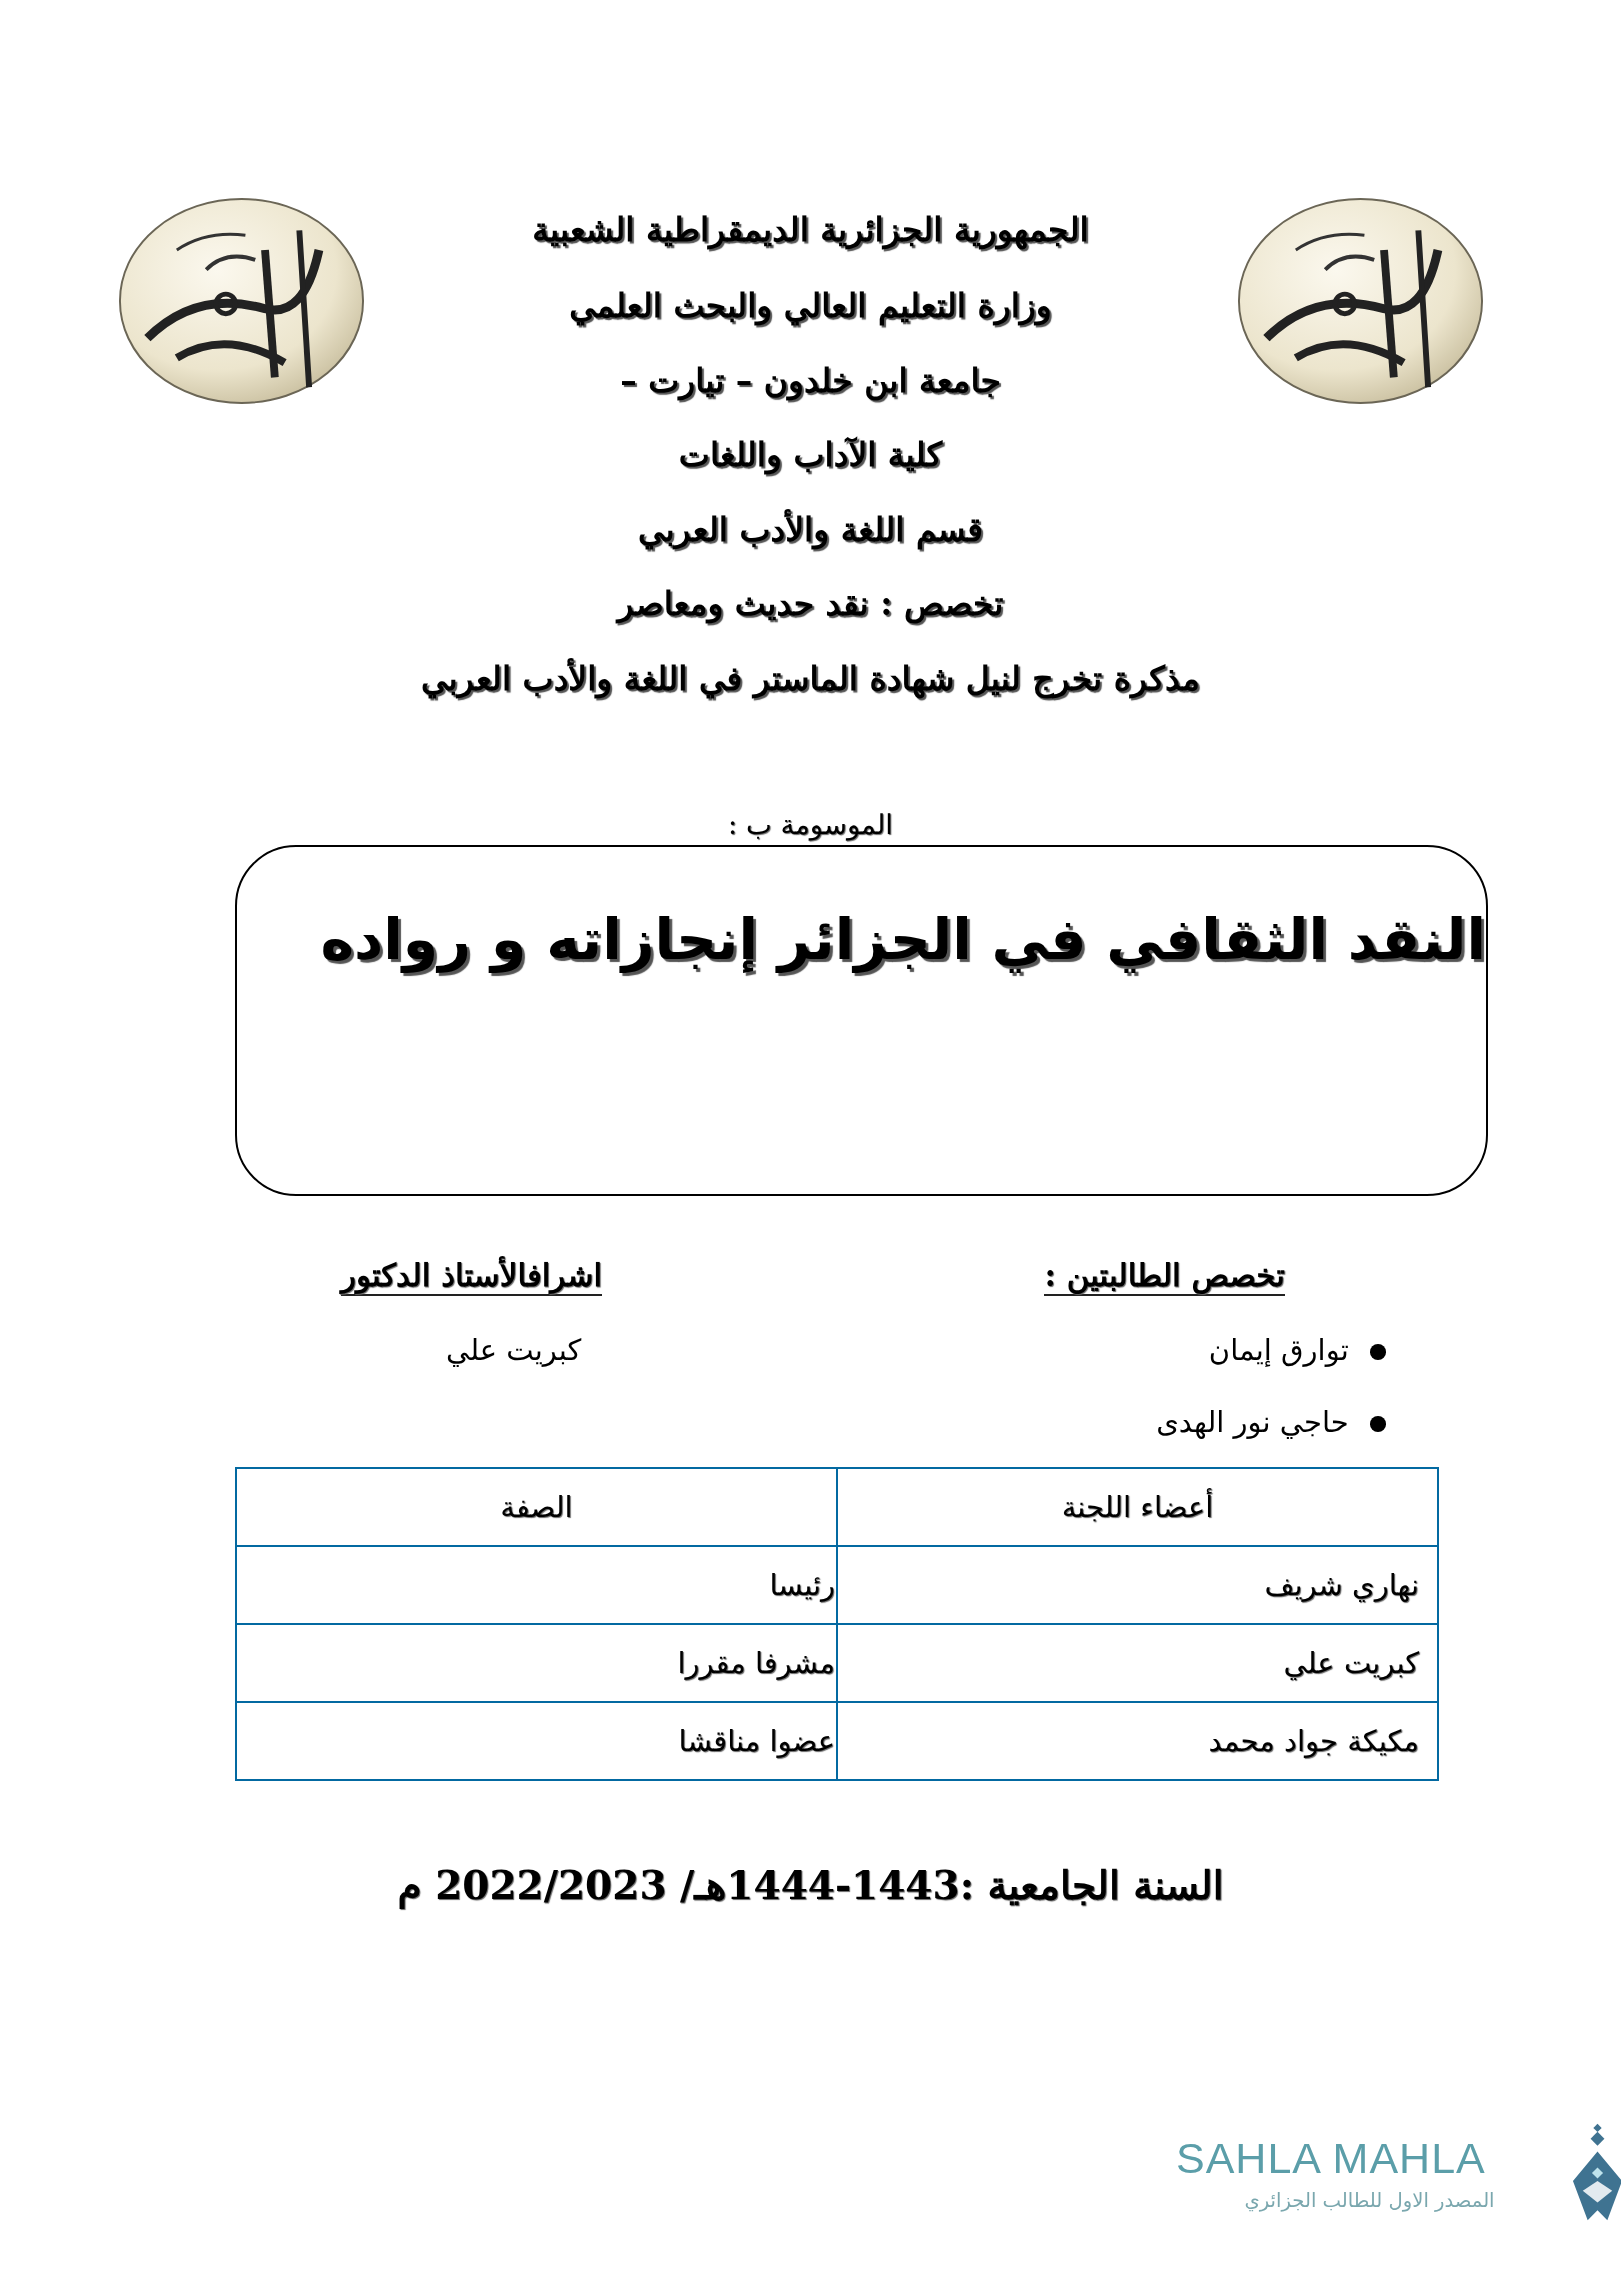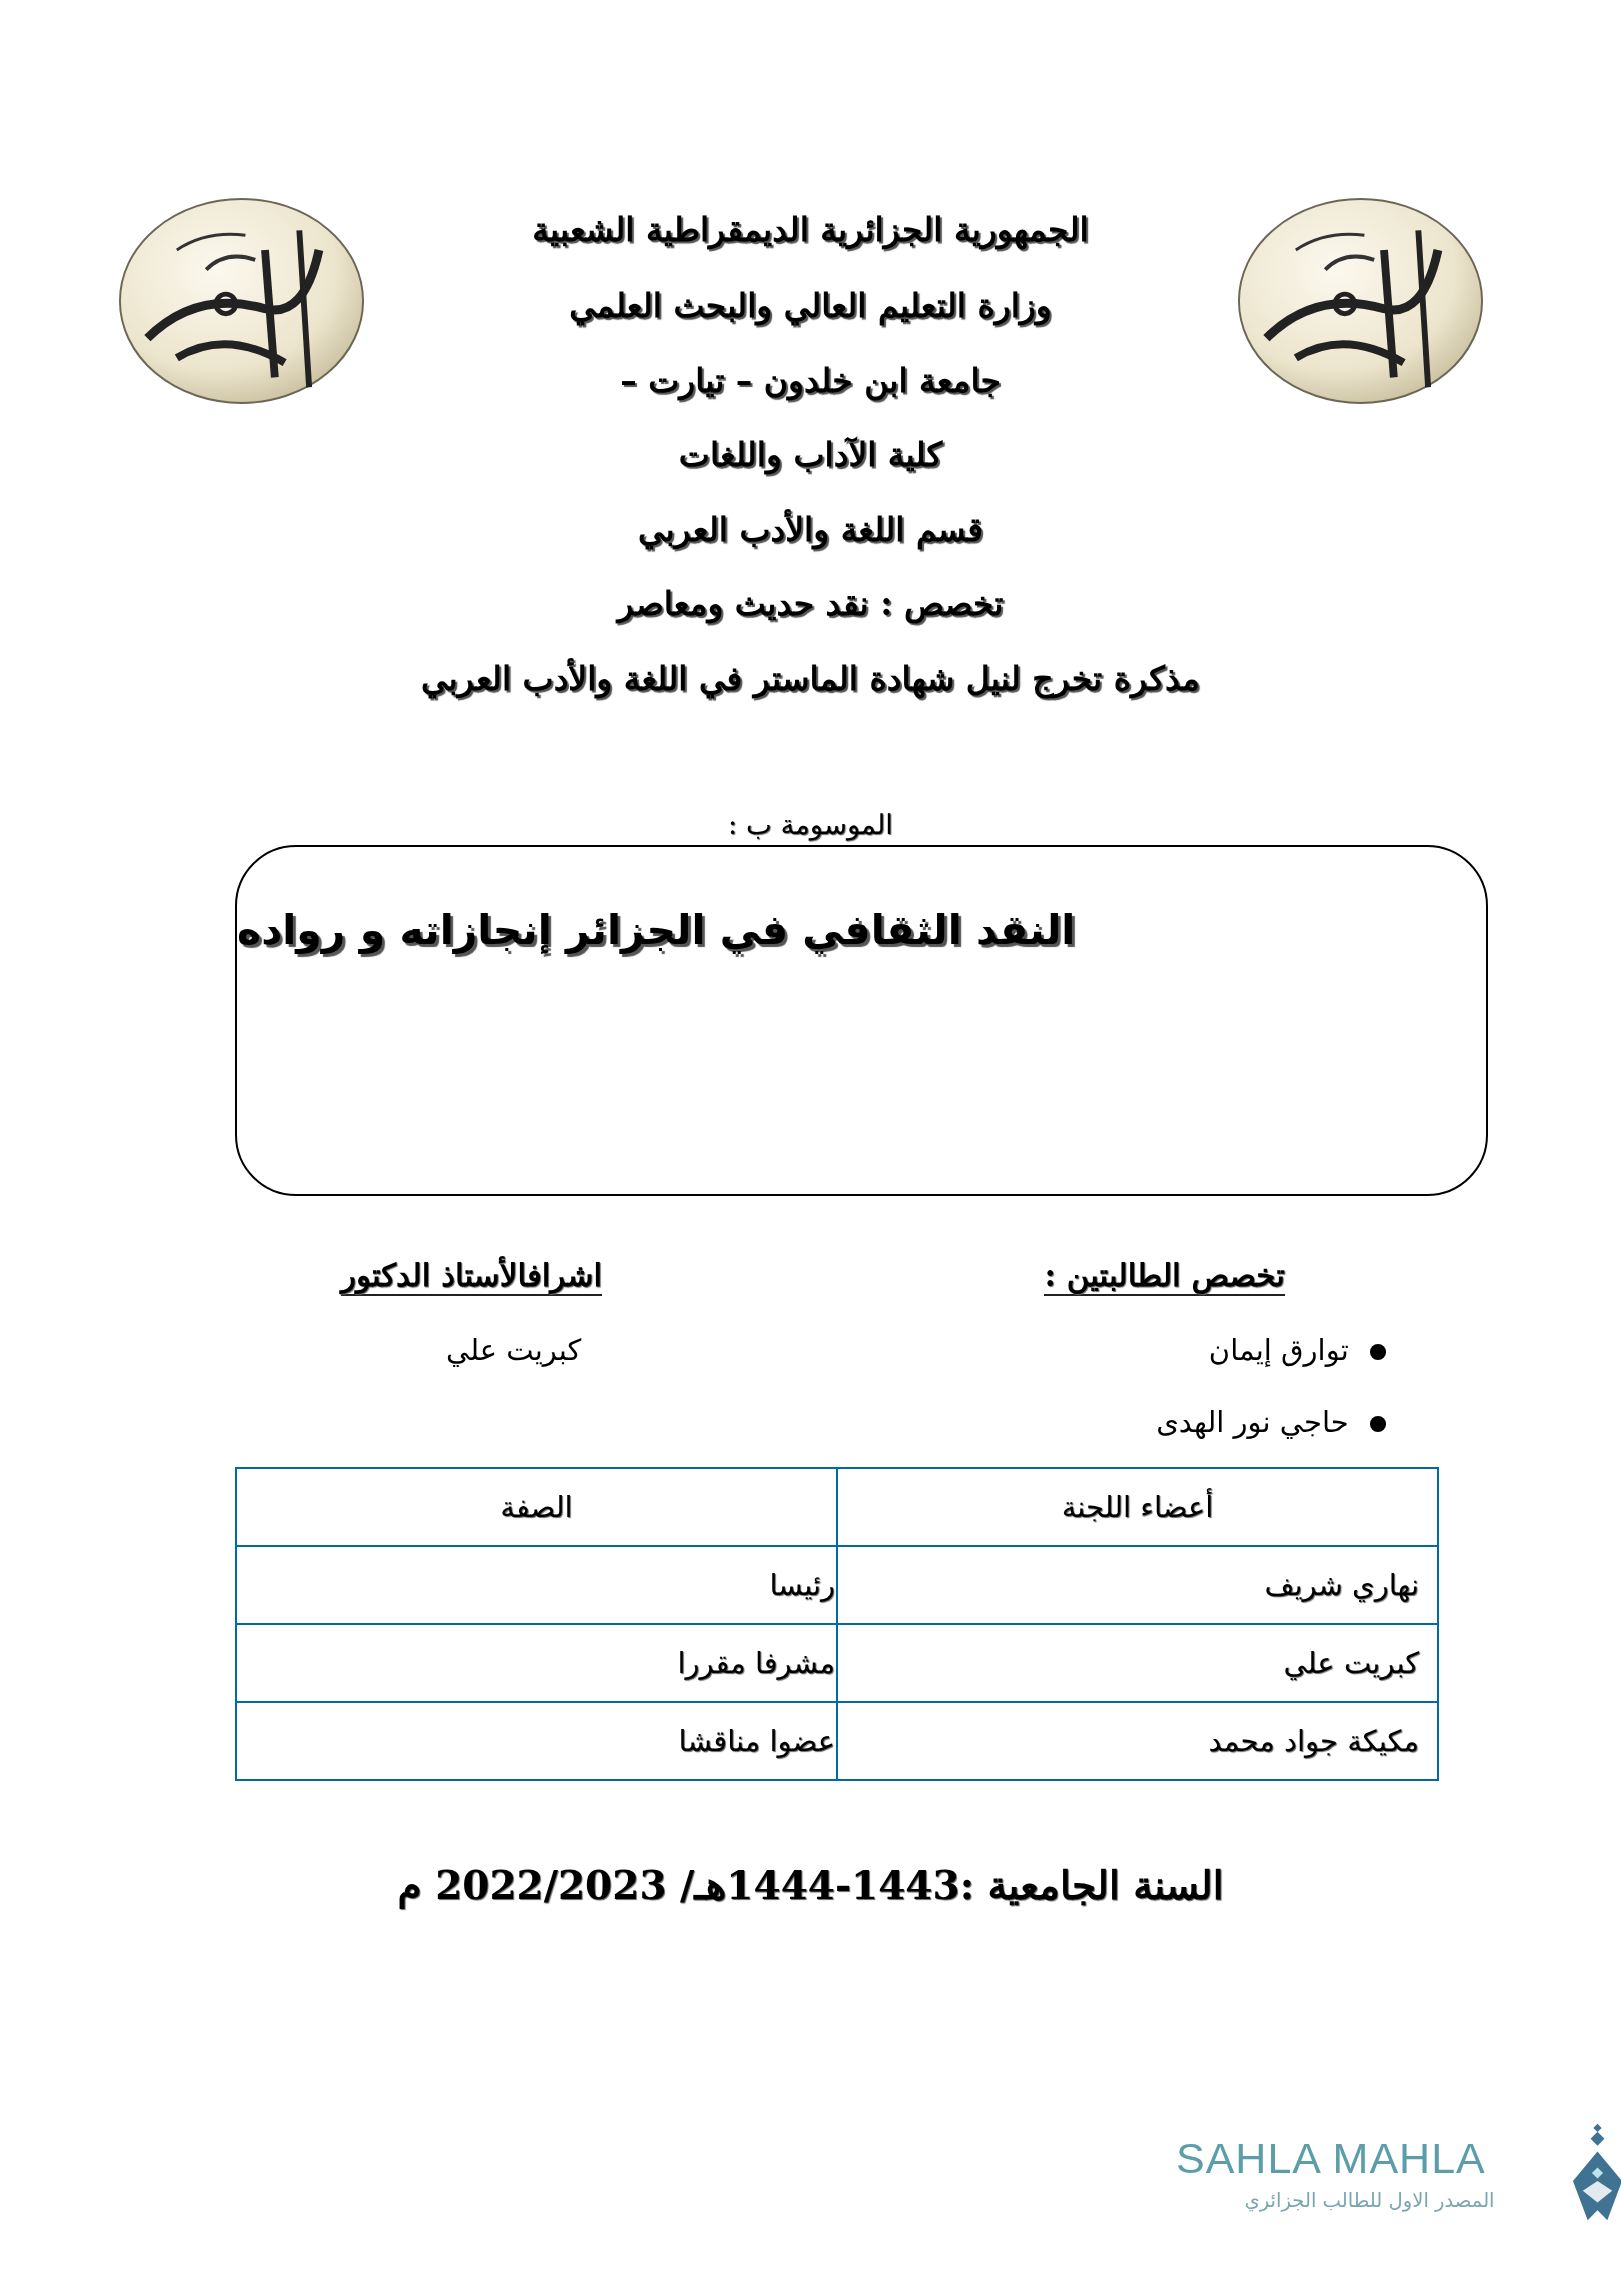--- a/index.html
+++ b/index.html
@@ -6,23 +6,23 @@
   body { width: 1621px; height: 2293px; position: relative; overflow: hidden;
          font-family: "DejaVu Serif", "Liberation Serif", serif; color: #000; }
   .hdr-line { position: absolute; left: 0; width: 1621px; text-align: center; direction: rtl;
               font-weight: bold; font-size: 33px; line-height: 43px;
               text-shadow: 2px 2px 1px #555; }
   .seal { position: absolute; width: 247px; height: 216px; }
   .designated { position: absolute; top: 809px; left: 0; width: 1621px; text-align: center;
                 direction: rtl; font-weight: normal; font-size: 27.4px; text-shadow: 1px 1px 1px #666; }
   .title-box { position: absolute; left: 235px; top: 845px; width: 1253px; height: 351px;
                border: 2.5px solid #000; border-radius: 61px; box-sizing: border-box; }
-  .title-text { position: absolute; left: 0; top: 59px; width: 100%; text-align: left; direction: rtl;
+  .title-text { position: absolute; left: 0; top: 59px; width: 100%; text-align: right; direction: rtl;
                 font-family: "DejaVu Sans", "Liberation Sans", sans-serif; font-weight: bold;
-                font-size: 41px; text-shadow: 2.9px 2.9px 1px #555; }
+                font-size: 57px; text-shadow: 2.9px 2.9px 1px #555; }
   .sec-label { position: absolute; direction: rtl; font-weight: bold; font-size: 31px;
                text-shadow: 1px 1px 1px #666; padding-bottom: 1px; border-bottom: 2.9px solid #222; }
   .plain { position: absolute; direction: rtl; font-size: 29px; }
   .bullet { display: inline-block; width: 15.7px; height: 15.7px; border-radius: 50%; background: #000;
             margin-left: 21.6px; vertical-align: middle; }
   table.committee { position: absolute; left: 235px; top: 1467px; width: 1204px; border-collapse: collapse;
                     direction: rtl; }
   table.committee td, table.committee th { border: 2px solid #0369a1; height: 74px; font-weight: normal;
                     font-size: 29px; text-shadow: 1px 1px 1px #666; }
   table.committee th { text-align: center; }

